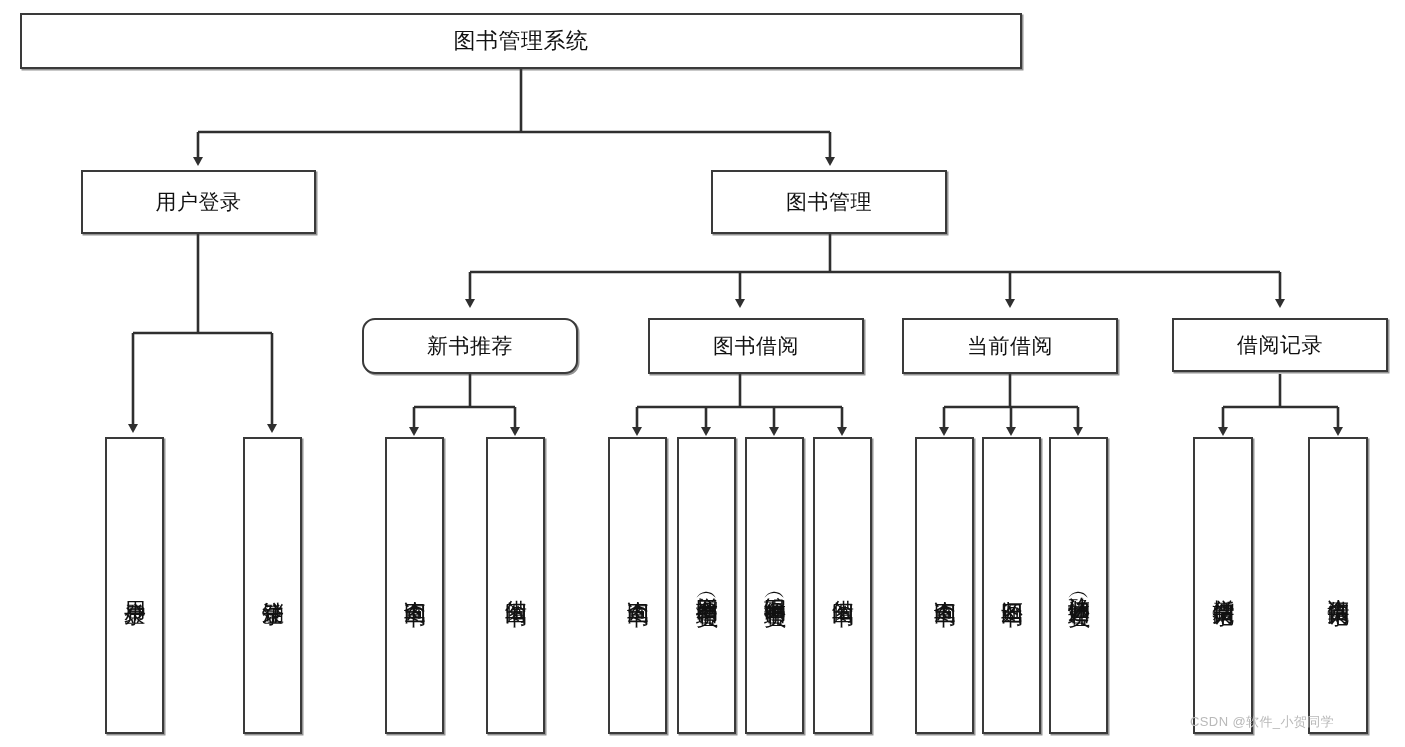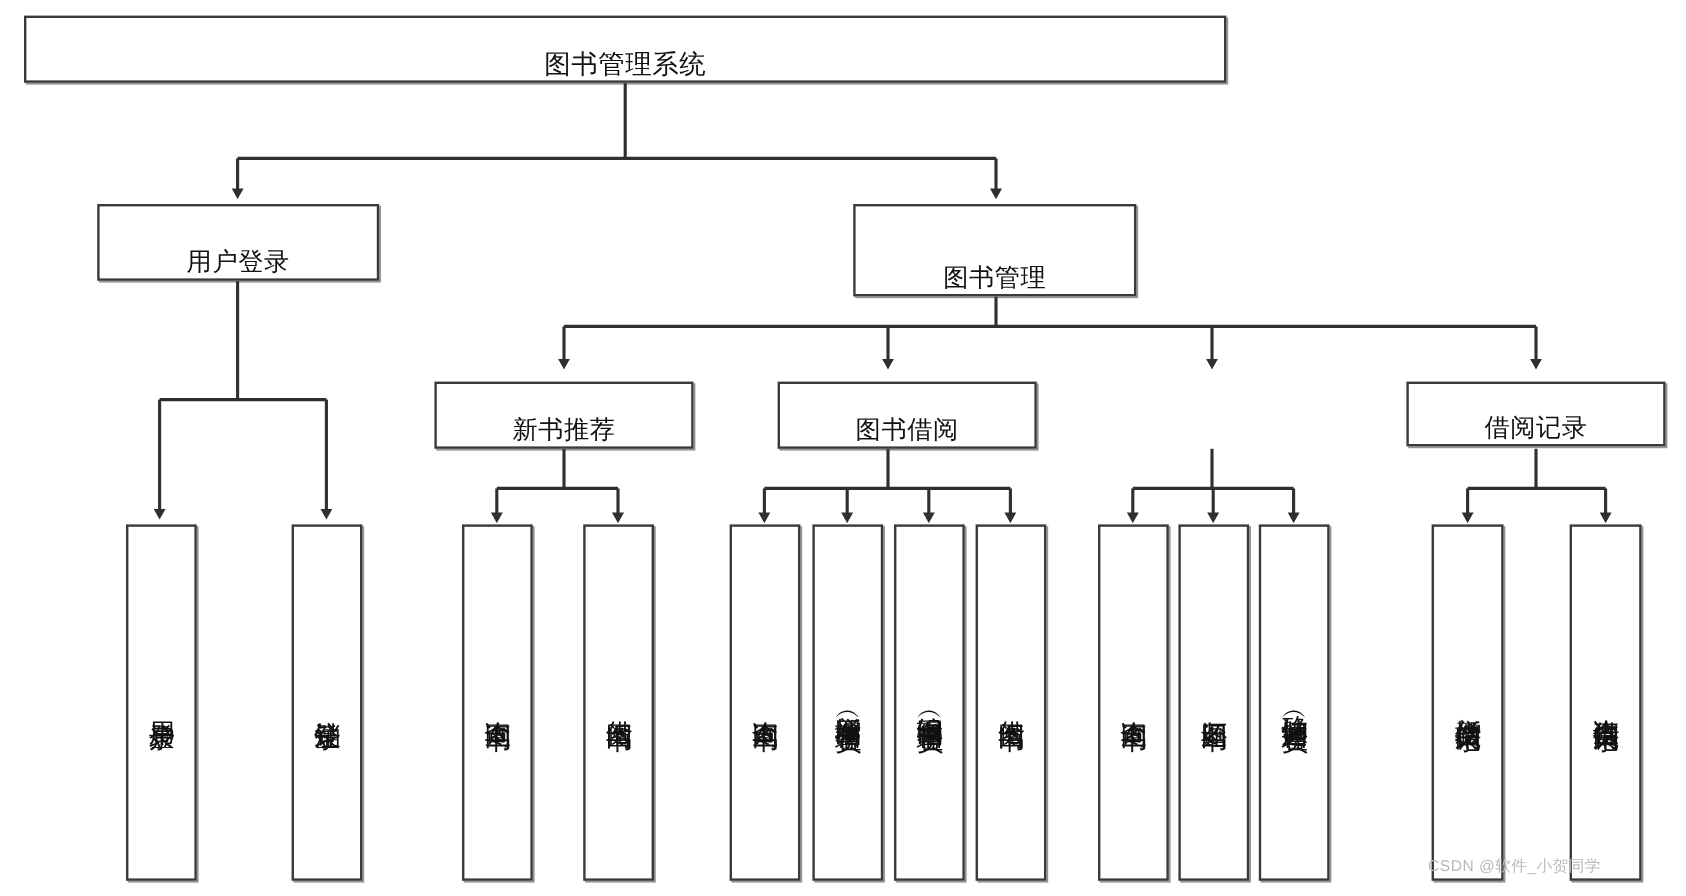--- a/index.html
+++ b/index.html
@@ -24,21 +24,21 @@
     width: 1405px;
     height: 747px;
     pointer-events: none;
   }
   .node {
     position: absolute;
     box-sizing: border-box;
     border: 2px solid #3a3a3a;
     background: #ffffff;
     display: flex;
-    align-items: flex-end;
+    align-items: center;
     justify-content: center;
     color: #1a1a1a;
     box-shadow: 1.5px 1.5px 0 rgba(60,60,60,0.55);
   }
   .node .label {
     display: block;
     text-align: center;
     line-height: 1.18;
     color: #111111;
   }
@@ -128,30 +128,33 @@
     </g>
   </svg>
 
   <div class="node root horiz" style="left:20px; top:13px; width:1002px; height:56px;">
     <span class="label">图书管理系统</span>
   </div>
 
   <div class="node horiz" style="left:81px; top:170px; width:235px; height:64px;">
     <span class="label">用户登录</span>
   </div>
-  <div class="node horiz" style="left:711px; top:170px; width:236px; height:77px;">
+  <div class="node horiz" style="left:711px; top:170px; width:236px; height:64px;">
     <span class="label">图书管理</span>
   </div>
 
-  <div class="node horiz" style="left:362px; top:318px; width:216px; height:56px;">
+  <div class="node horiz" style="left:362px; top:318px; width:216px; height:56px;border-radius:13px;">
     <span class="label">新书推荐</span>
   </div>
   <div class="node horiz" style="left:632px; top:318px; width:216px; height:56px;margin-left:16px;">
     <span class="label">图书借阅</span>
   </div>
+  <div class="node horiz" style="left:902px; top:318px; width:216px; height:56px;">
+    <span class="label">当前借阅</span>
+  </div>
   <div class="node horiz" style="left:1172px; top:318px; width:216px; height:54px;">
     <span class="label">借阅记录</span>
   </div>
 
   <div class="node vert" style="left:105px; top:437px; width:59px; height:297px;">
     <span class="label">用户登录</span>
   </div>
   <div class="node vert" style="left:243px; top:437px; width:59px; height:297px;">
     <span class="label">注销登录</span>
   </div>

